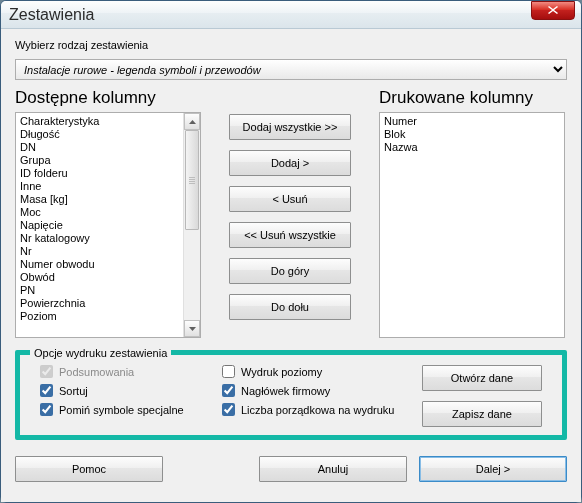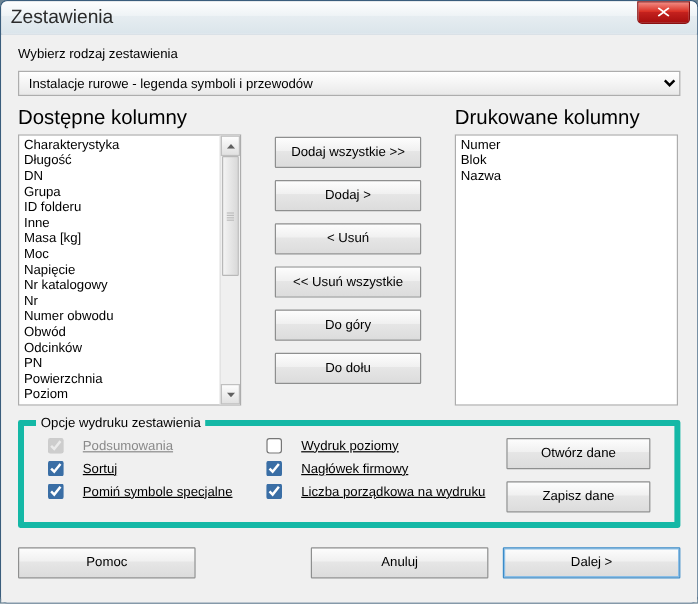--- a/index.html
+++ b/index.html
@@ -66,20 +66,21 @@
   .select-wrap {
     width: 100%;
   }
   select.dropdown {
     width: 100%;
     height: 21px;
     font-size: 11px;
     border: 1px solid #adadad;
     background: linear-gradient(to bottom, #ffffff, #e9e9e9);
     padding: 0 4px;
+    font-style: italic;
   }
   .columns-row {
     display: flex;
     gap: 8px;
     flex: 0 0 auto;
   }
   .col-left, .col-right {
     width: 186px;
     display: flex;
     flex-direction: column;
@@ -196,24 +197,23 @@
   .opts-side {
     flex: 1;
     display: flex;
     flex-direction: column;
     gap: 10px;
     align-items: flex-end;
   }
   .chk {
     display: flex;
     align-items: center;
-    gap: 16px;
+    gap: 6px;
     color: #000;
     white-space: nowrap;
-    text-decoration: underline;
   }
   .chk.disabled { color: #8a8a8a; }
   .chk input[type=checkbox] {
     width: 13px; height: 13px;
     margin: 0;
     accent-color: #3a6ea5;
   }
   .chk.disabled input { accent-color: #bfbfbf; }
   .footer {
     display: flex;
@@ -261,21 +261,20 @@
               <div class="item">Grupa</div>
               <div class="item">ID folderu</div>
               <div class="item">Inne</div>
               <div class="item">Masa [kg]</div>
               <div class="item">Moc</div>
               <div class="item">Napięcie</div>
               <div class="item">Nr katalogowy</div>
               <div class="item">Nr</div>
               <div class="item">Numer obwodu</div>
               <div class="item">Obwód</div>
-              <div class="item">Odcinków</div>
               <div class="item">PN</div>
               <div class="item">Powierzchnia</div>
               <div class="item">Poziom</div>
             </div>
           <div class="scrollbar">
             <div class="scroll-btn">
               <svg width="7" height="4" viewBox="0 0 7 4">
                   <path d="M0 4 L3.5 0 L7 4 Z" fill="#606060"></path>
                 </svg>
             </div>

